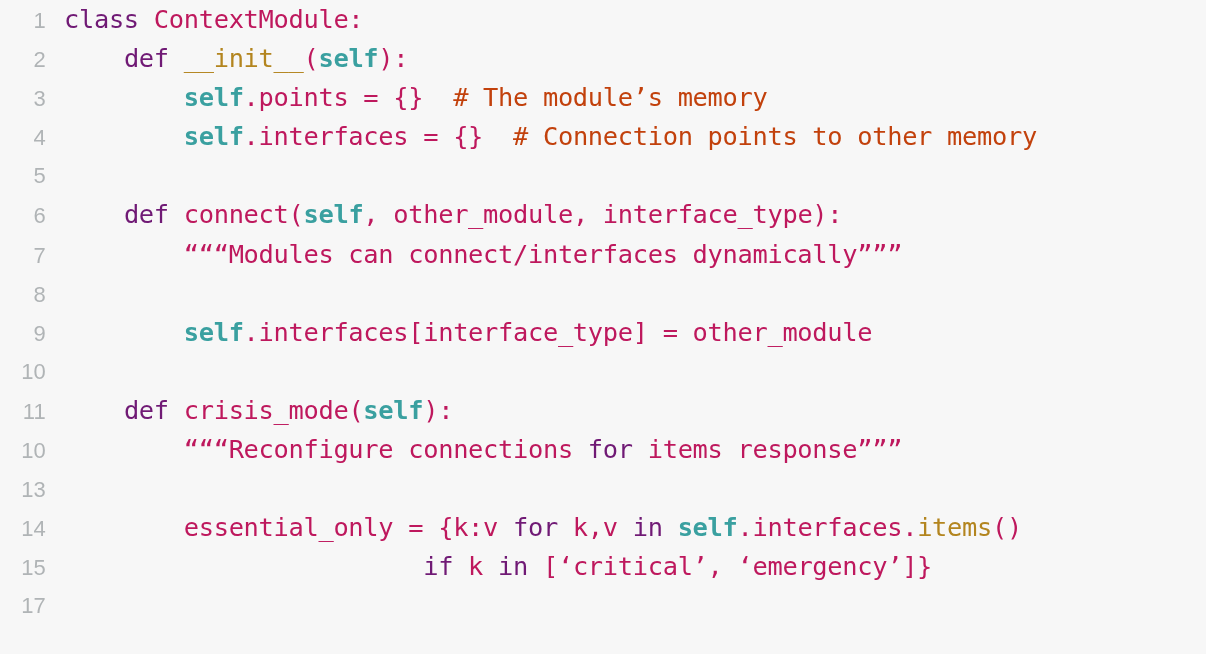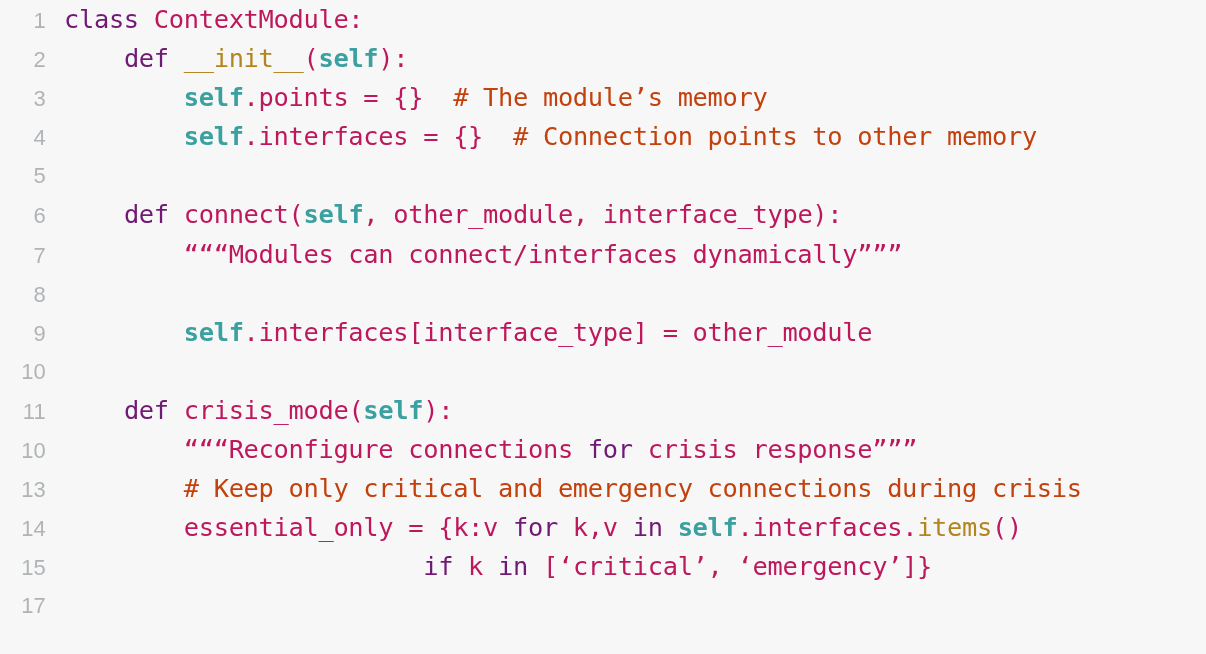--- a/index.html
+++ b/index.html
@@ -68,19 +68,19 @@
       <div class="code-line"><div class="gutter">2</div><div class="code-text"><span class="tok-plain">    </span><span class="tok-kw">def</span><span class="tok-plain"> </span><span class="tok-fn">__init__</span><span class="tok-plain">(</span><span class="tok-self">self</span><span class="tok-plain">):</span></div></div>
       <div class="code-line"><div class="gutter">3</div><div class="code-text"><span class="tok-plain">        </span><span class="tok-self">self</span><span class="tok-plain">.points = {}  </span><span class="tok-comment"># The module’s memory</span></div></div>
       <div class="code-line"><div class="gutter">4</div><div class="code-text"><span class="tok-plain">        </span><span class="tok-self">self</span><span class="tok-plain">.interfaces = {}  </span><span class="tok-comment"># Connection points to other memory</span></div></div>
       <div class="code-line"><div class="gutter">5</div><div class="code-text"><span class="tok-plain"></span></div></div>
       <div class="code-line"><div class="gutter">6</div><div class="code-text"><span class="tok-plain">    </span><span class="tok-kw">def</span><span class="tok-plain"> connect(</span><span class="tok-self">self</span><span class="tok-plain">, other_module, interface_type):</span></div></div>
       <div class="code-line"><div class="gutter">7</div><div class="code-text"><span class="tok-plain">        “““Modules can connect/interfaces dynamically”””</span></div></div>
       <div class="code-line"><div class="gutter">8</div><div class="code-text"><span class="tok-plain">        </span></div></div>
       <div class="code-line"><div class="gutter">9</div><div class="code-text"><span class="tok-plain">        </span><span class="tok-self">self</span><span class="tok-plain">.interfaces[interface_type] = other_module</span></div></div>
       <div class="code-line"><div class="gutter">10</div><div class="code-text"><span class="tok-plain"></span></div></div>
       <div class="code-line"><div class="gutter">11</div><div class="code-text"><span class="tok-plain">    </span><span class="tok-kw">def</span><span class="tok-plain"> crisis_mode(</span><span class="tok-self">self</span><span class="tok-plain">):</span></div></div>
-      <div class="code-line"><div class="gutter">10</div><div class="code-text"><span class="tok-plain">        “““Reconfigure connections </span><span class="tok-kw">for</span><span class="tok-plain"> crisis response”””</span></div></div>
-      <div class="code-line"><div class="gutter">13</div><div class="code-text"><span class="tok-plain">        </span><span class="tok-comment"># Keep only critical and emergency connections during crisis</span></div></div>
+      <div class="code-line"><div class="gutter">10</div><div class="code-text"><span class="tok-plain">        “““Reconfigure connections </span><span class="tok-kw">for</span><span class="tok-plain"> items response”””</span></div></div>
+      <div class="code-line"><div class="gutter">13</div><div class="code-text"><span class="tok-plain">        </span></div></div>
       <div class="code-line"><div class="gutter">14</div><div class="code-text"><span class="tok-plain">        essential_only = {k:v </span><span class="tok-kw">for</span><span class="tok-plain"> k,v </span><span class="tok-kw">in</span><span class="tok-plain"> </span><span class="tok-self">self</span><span class="tok-plain">.interfaces.</span><span class="tok-fn">items</span><span class="tok-plain">()</span></div></div>
       <div class="code-line"><div class="gutter">15</div><div class="code-text"><span class="tok-plain">                        </span><span class="tok-kw">if</span><span class="tok-plain"> k </span><span class="tok-kw">in</span><span class="tok-plain"> [‘critical’, ‘emergency’]}</span></div></div>
       <div class="code-line"><div class="gutter">17</div><div class="code-text"><span class="tok-plain"></span></div></div>
     </div>
 </div>
 
 </body></html>

